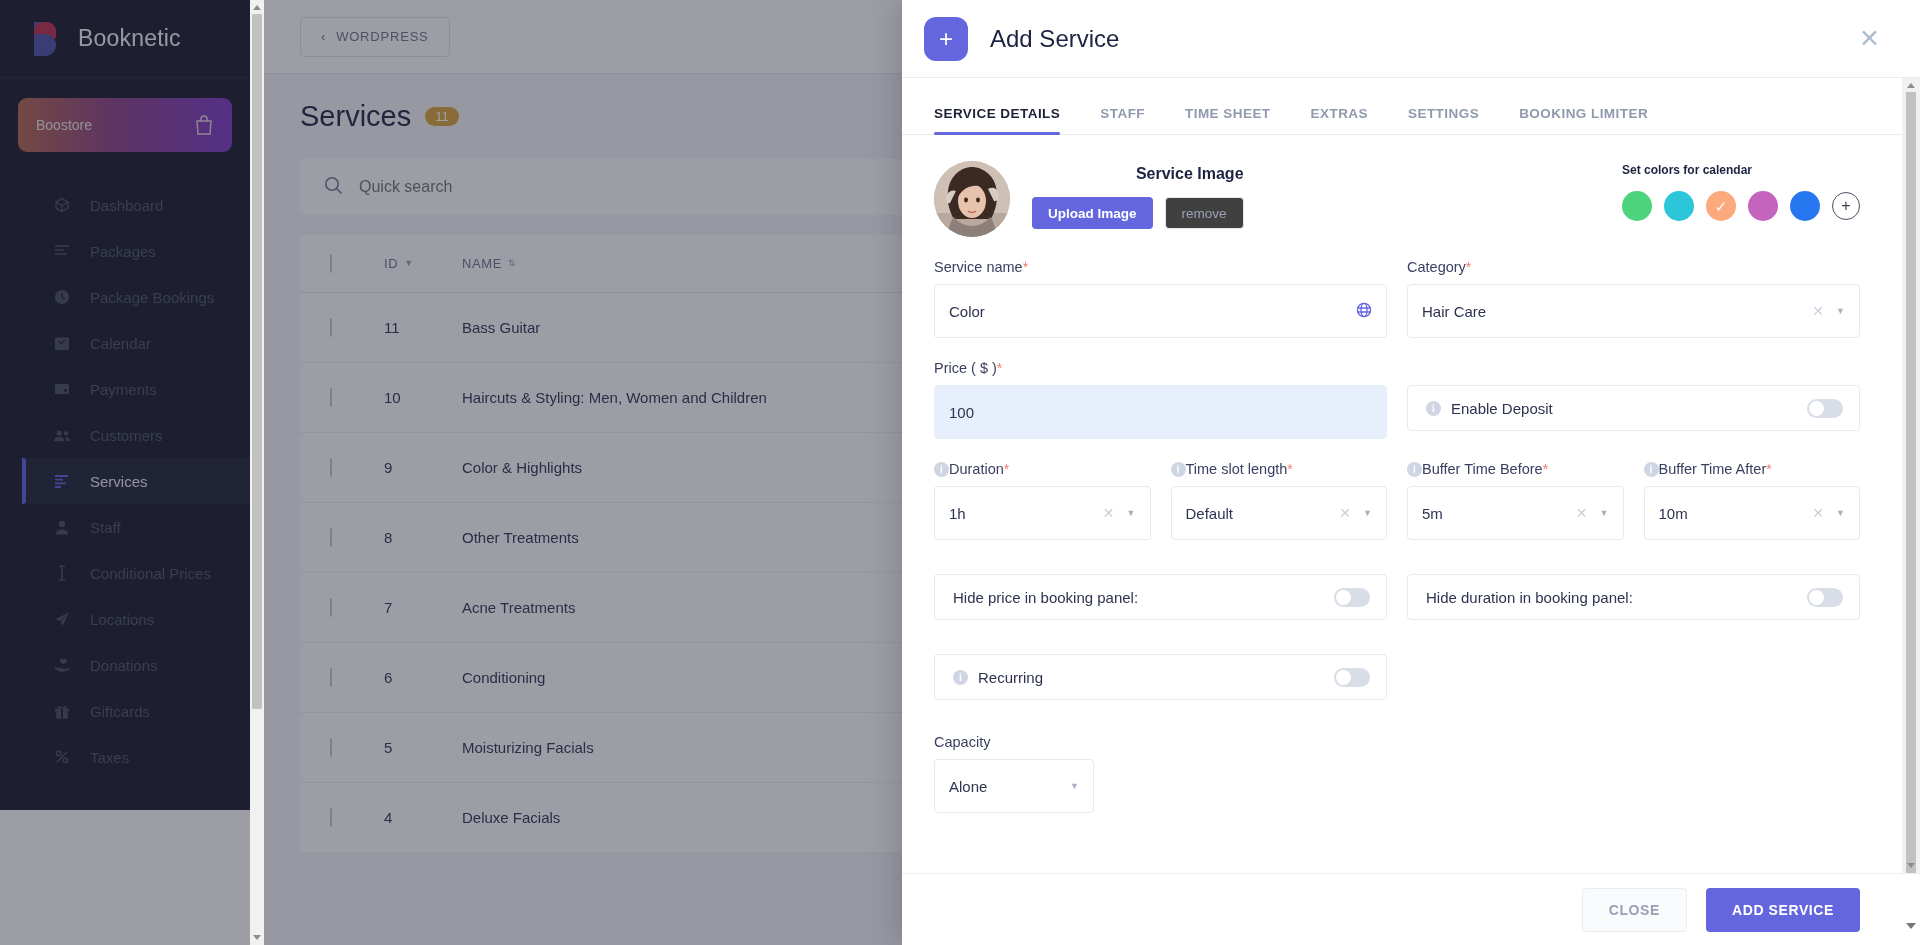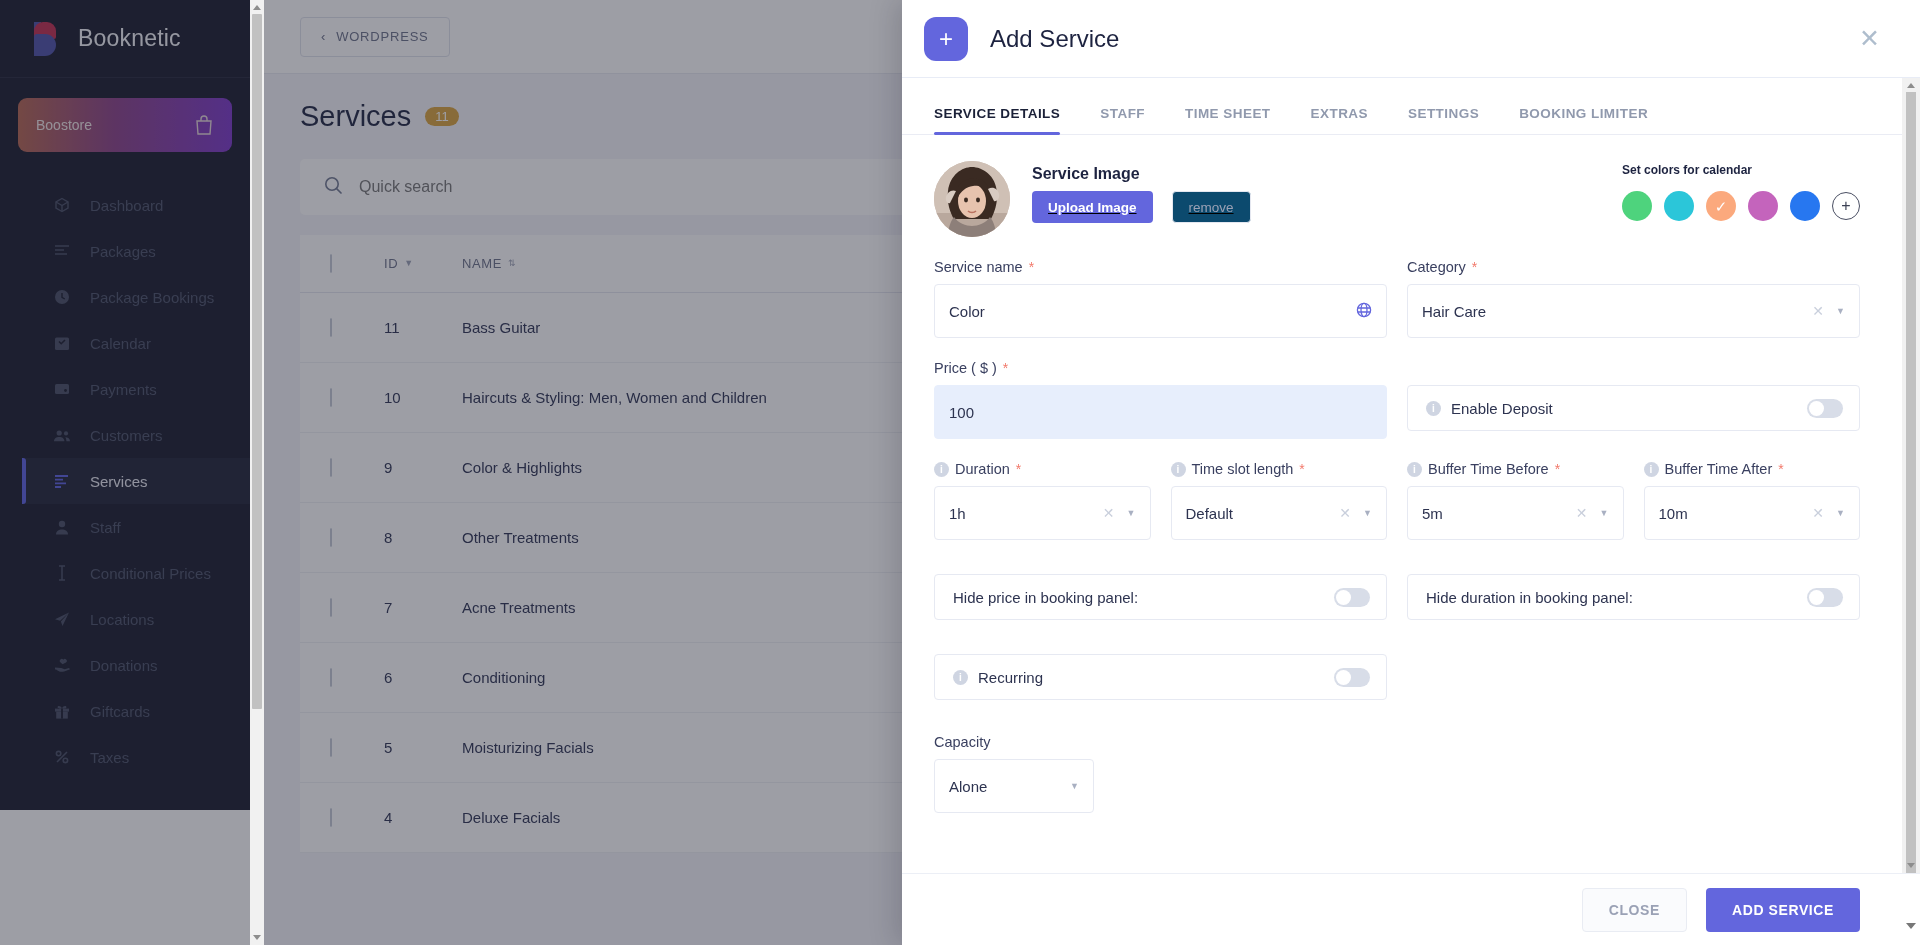--- a/index.html
+++ b/index.html
@@ -167,29 +167,29 @@
   }
 
   .form { padding: 26px 42px 0 32px; }
 
   .img-row { display: flex; align-items: flex-start; }
   .avatar {
     width: 76px; height: 76px; border-radius: 50%; overflow: hidden;
     flex: 0 0 auto; background: #cbb9ad;
   }
   .img-meta { margin-left: 22px; padding-top: 4px; }
-  .img-label { font-size: 16px; color: #1d2340; font-weight: 700; }
-  .img-btns { display: flex; gap: 19px; margin-top: 8px; text-decoration: underline; }
+  .img-label { font-size: 16px; color: #1d2340; font-weight: 700; text-align: right; }
+  .img-btns { display: flex; gap: 12px; margin-top: 14px; }
   .btn-upload {
     background: #6366dd; color: #fff; border: none; border-radius: 4px;
     height: 32px; padding: 0 16px; font-size: 13.5px; font-weight: 700;
     font-family: inherit; cursor: pointer;
   }
   .btn-remove {
-    background: #0c4a6e; color: #9aa1b5; border: 1px solid #e4e7f0;
+    background: #404040; color: #9aa1b5; border: 1px solid #e4e7f0;
     border-radius: 4px; height: 32px; padding: 0 16px; font-size: 13.5px;
     font-family: inherit; cursor: pointer;
   }
   .colors-block { margin-left: auto; padding-top: 2px; }
   .colors-label { font-size: 12px; color: #1d2340; font-weight: 700; }
   .swatches { display: flex; gap: 12px; margin-top: 14px; align-items: center; }
   .sw {
     width: 30px; height: 30px; border-radius: 50%; cursor: pointer;
     display: flex; align-items: center; justify-content: center;
   }
@@ -197,21 +197,21 @@
   .sw-add {
     width: 28px; height: 28px; border-radius: 50%; border: 1px solid #4a4f63;
     display: flex; align-items: center; justify-content: center;
     color: #3b4054; font-size: 16px; cursor: pointer; background: #fff;
   }
 
   .grid2 { display: flex; gap: 20px; margin-top: 22px; }
   .grid4 { display: flex; gap: 20px; margin-top: 22px; }
   .col { flex: 1; min-width: 0; }
 
-  .fl { font-size: 14.5px; color: #3a4060; margin-bottom: 9px; display: flex; align-items: center; gap: 6px; }
+  .fl { font-size: 14.5px; color: #3a4060; margin-bottom: 9px; display: flex; align-items: center; gap: 0; }
   .req { color: #f2796b; font-size: 14px; }
   .info-ico {
     width: 15px; height: 15px; border-radius: 50%; background: #cfd5e2;
     color: #fff; font-size: 10px; font-weight: 700; line-height: 15px;
     text-align: center; display: inline-block; flex: 0 0 auto;
   }
 
   .ctrl {
     height: 54px; border: 1px solid #e6e9f2; border-radius: 4px;
     background: #fff; display: flex; align-items: center;

